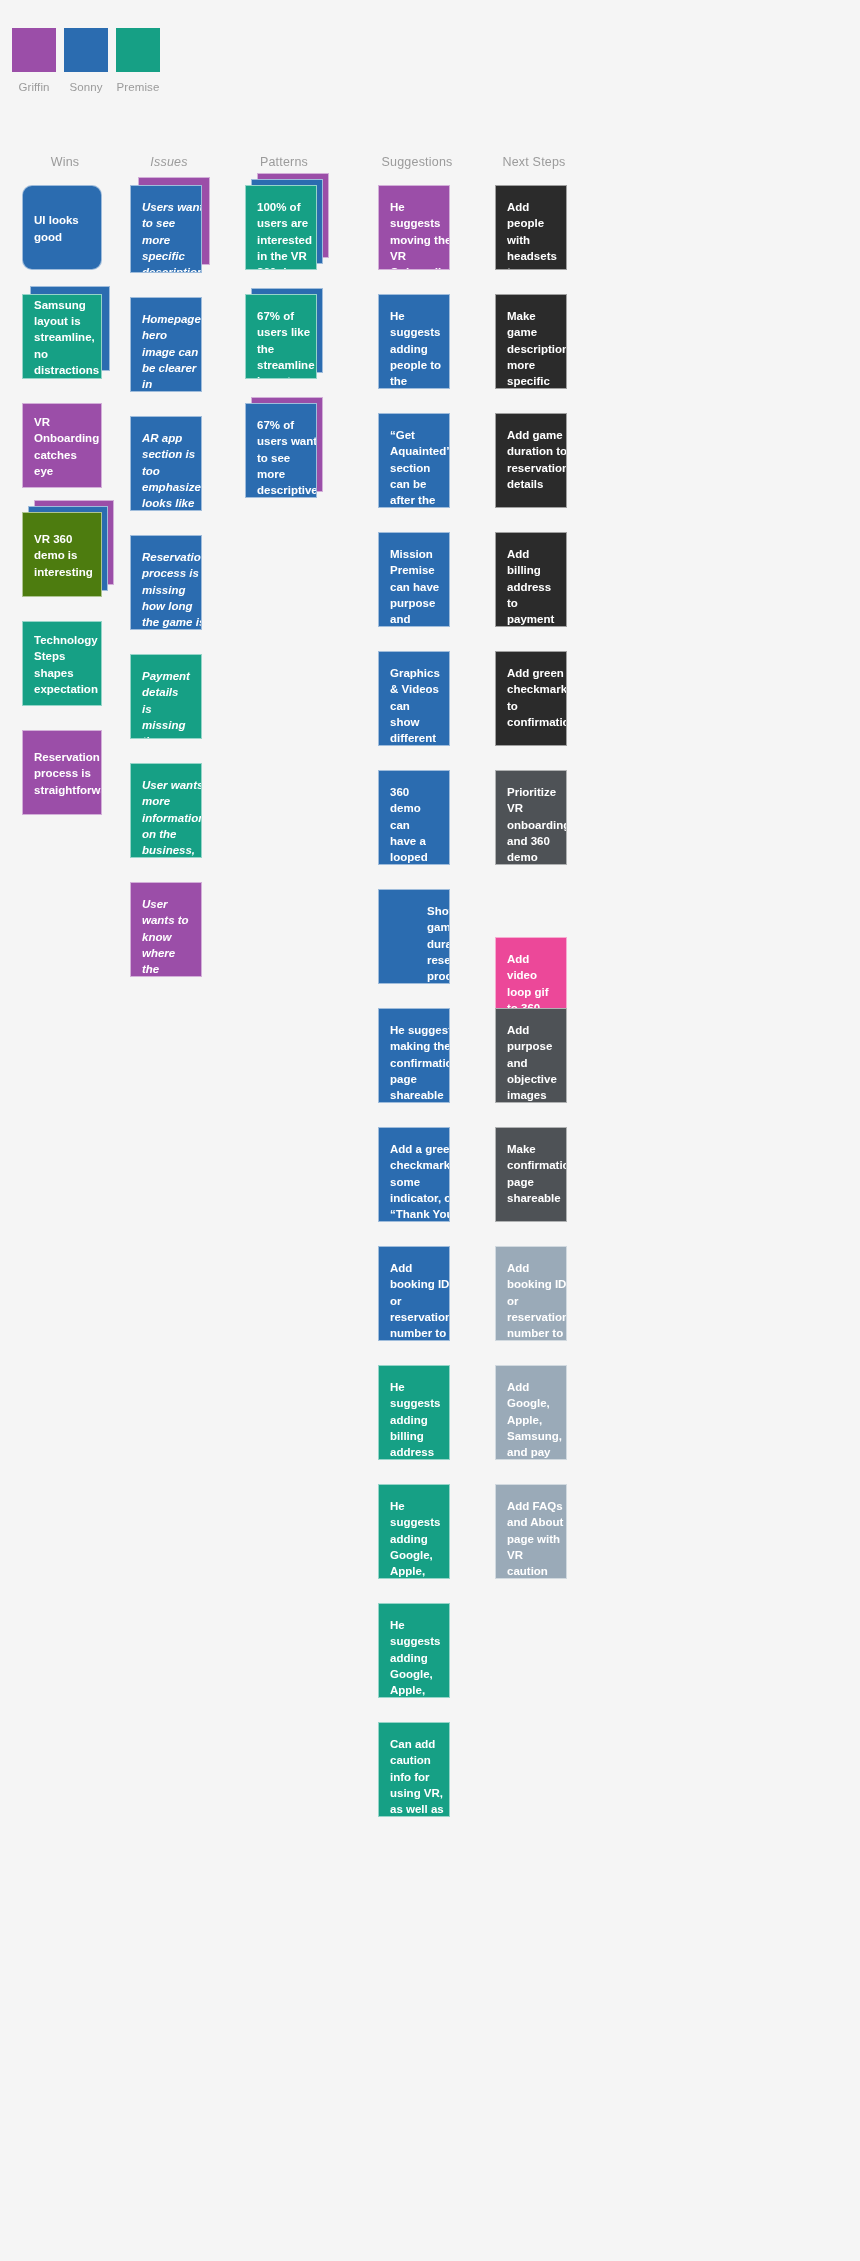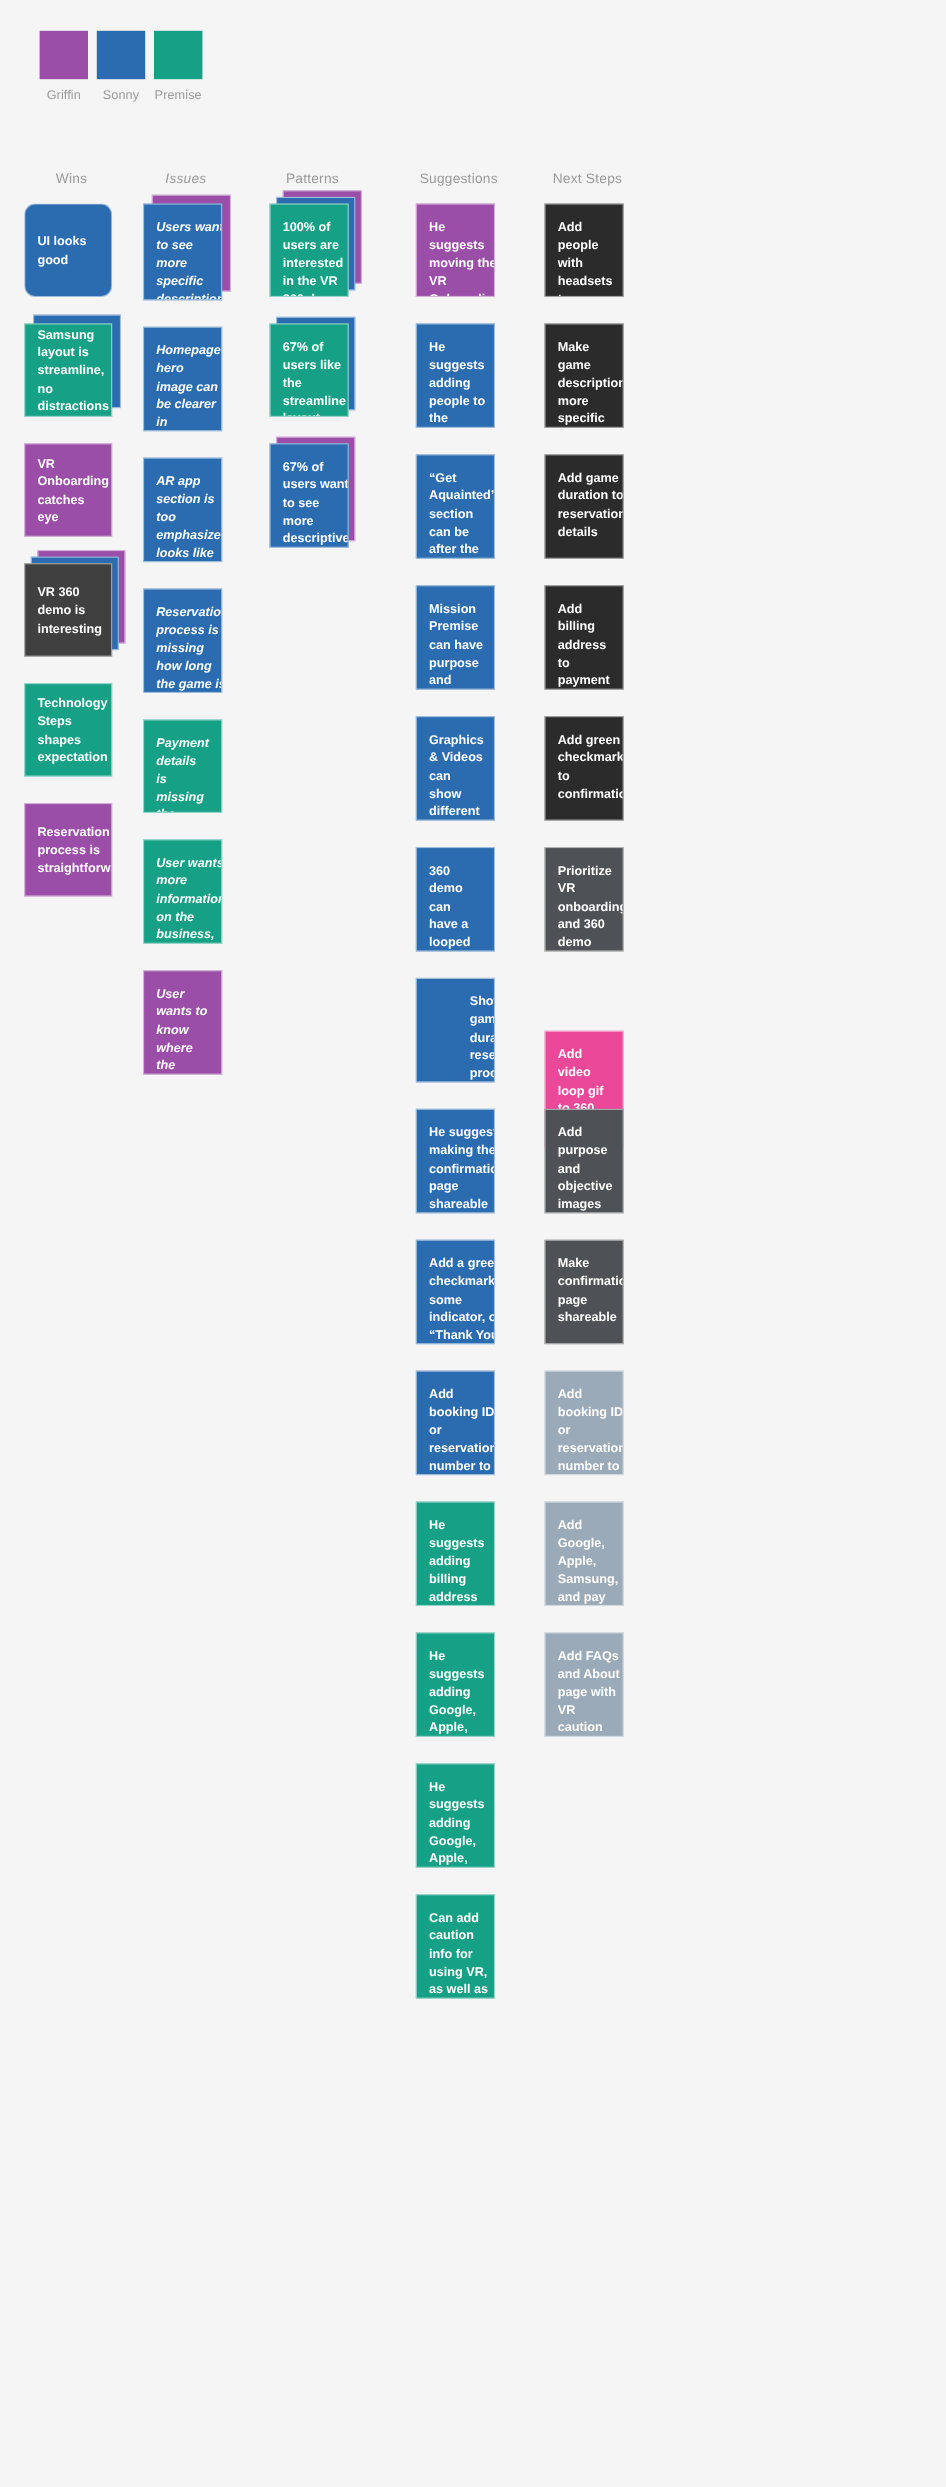--- a/index.html
+++ b/index.html
@@ -15,21 +15,21 @@
   #board {
     position: relative;
     width: 860px;
     min-height: 2261px;
     padding: 0;
   }
 
   
   #legend {
     position: absolute;
-    left: 36px;
+    left: 12px;
     top: 28px;
     display: flex;
     align-items: flex-start;
   }
   .legend-entry {
     display: flex;
     flex-direction: column;
     align-items: center;
     margin-right: 8px;
   }
@@ -130,21 +130,21 @@
           </div>
         </div>
         <div class="note-wrap" style="width: 80px; height: 85px;">
           <div class="note center" style="background: rgb(155, 78, 168); width: 80px; height: 85px; z-index: 50;">
             <span>VR Onboarding catches eye</span>
           </div>
         </div>
         <div class="note-wrap" style="width: 80px; height: 85px;">
           <div class="note-layer" style="background: rgb(155, 78, 168); width: 80px; height: 85px; left: 12px; top: -12px; z-index: 1;"></div>
           <div class="note-layer" style="background: rgb(43, 108, 176); width: 80px; height: 85px; left: 6px; top: -6px; z-index: 2;"></div>
-          <div class="note center" style="background: #404040; width: 80px; height: 85px; z-index: 50;">
+          <div class="note center" style="background: #4d7c0f; width: 80px; height: 85px; z-index: 50;">
             <span>VR 360 demo is interesting</span>
           </div>
         </div>
         <div class="note-wrap" style="width: 80px; height: 85px;">
           <div class="note center" style="background: rgb(22, 160, 133); width: 80px; height: 85px; z-index: 50;">
             <span>Technology Steps shapes expectation</span>
           </div>
         </div>
         <div class="note-wrap" style="width: 80px; height: 85px;">
           <div class="note center" style="background: rgb(155, 78, 168); width: 80px; height: 85px; z-index: 50;">

